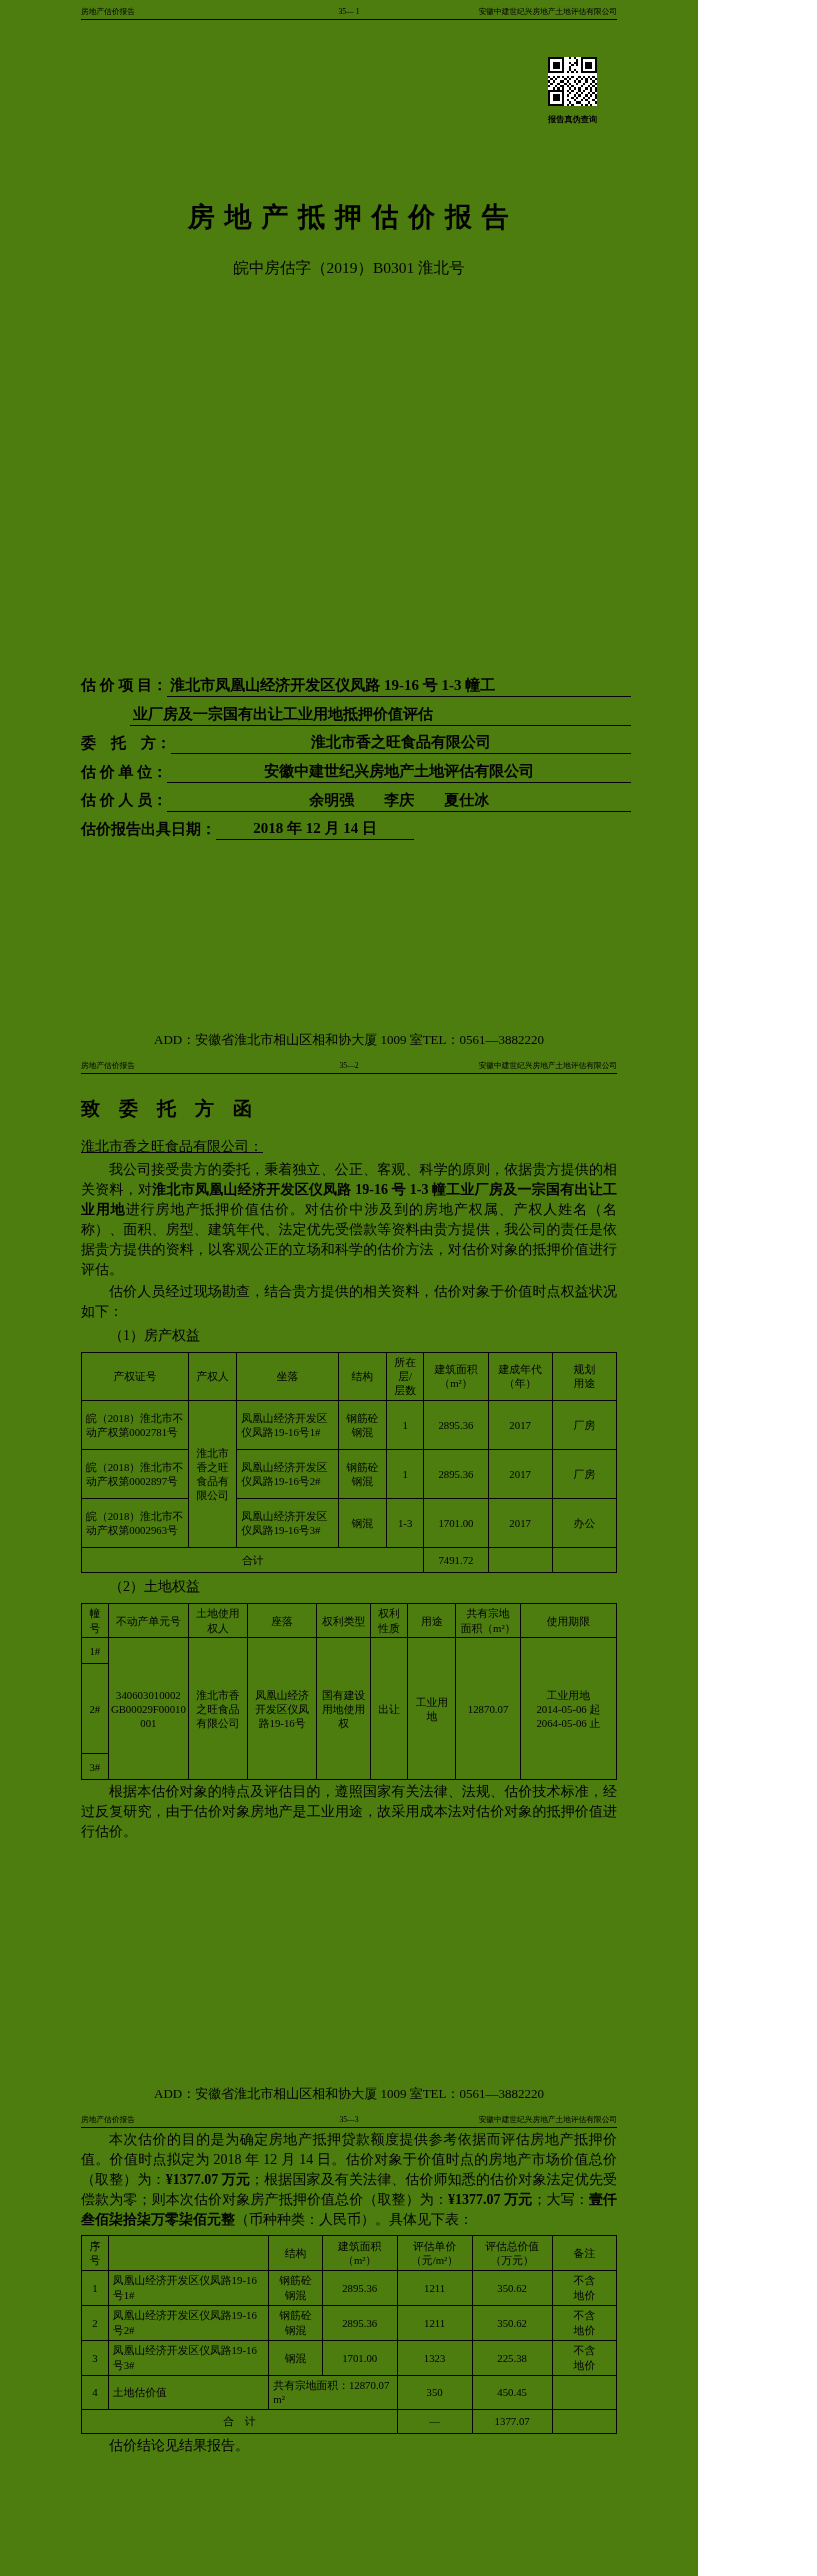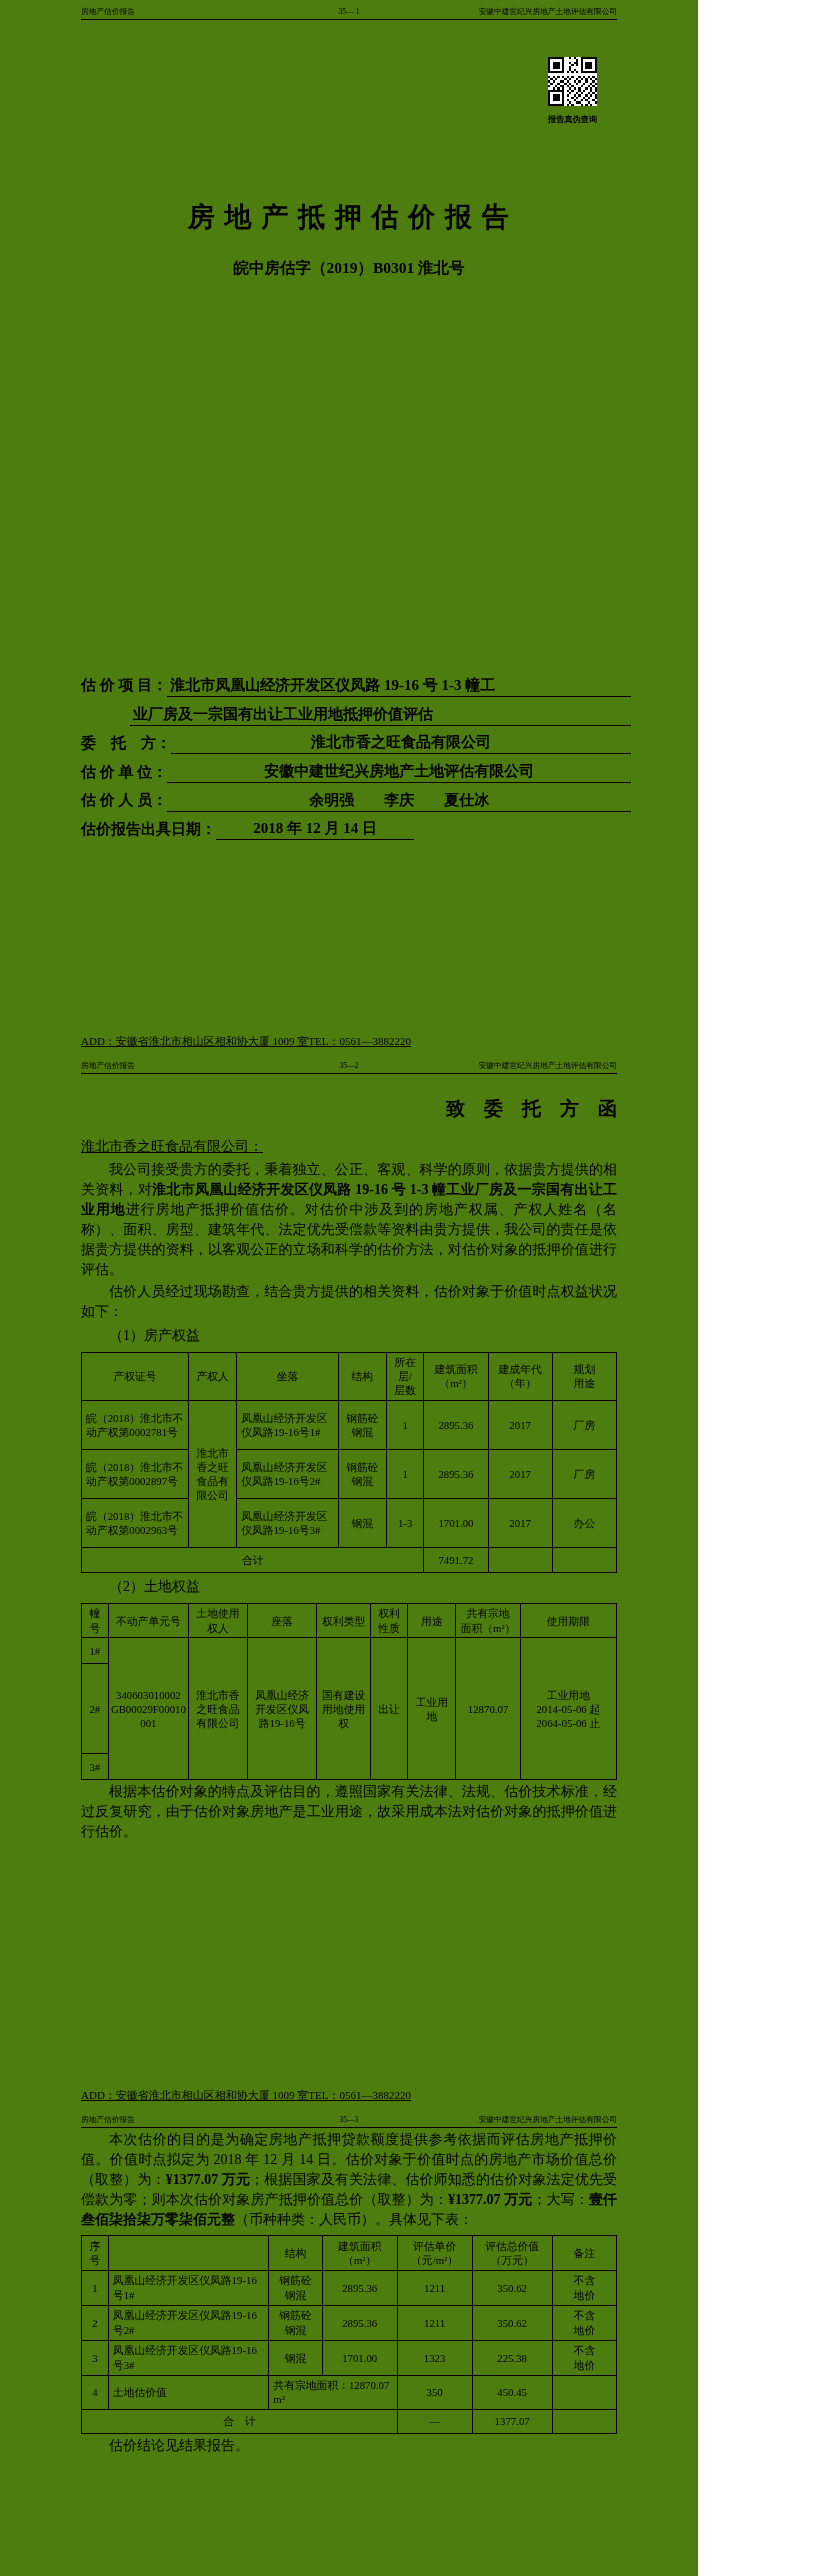--- a/index.html
+++ b/index.html
@@ -12,38 +12,38 @@
   .page { position:relative; width:698px; height:1054px; padding:7.2px 81px 0; overflow:hidden; background:#4d7c0f; }
 
   .page-header {
     display:grid; grid-template-columns:1fr auto 1fr; align-items:end;
     font-size:7.7px; line-height:10.3px; padding-bottom:1.5px; border-bottom:0.5px solid #000;
   }
   .hdr-mid { text-align:center; }
   .hdr-right { text-align:right; }
   .page-footer {
     position:absolute; left:81px; right:81px; bottom:5.2px;
-    display:flex; justify-content:flex-start; font-size:11px;text-decoration:underline;
+    display:flex; justify-content:center; font-size:13px;
   }
 
   
   .qr-block { position:absolute; top:57px; right:101px; width:49px; text-align:center; }
   .qr-caption { margin-top:6.2px; font-size:8.2px; font-weight:bold; white-space:nowrap; }
   .cover-title { margin-top:179px; text-align:center; font-size:27px; font-weight:bold; letter-spacing:1.5px; }
-  .cover-docno { margin-top:23px; text-align:center; font-size:15.5px; font-weight:bold; }
+  .cover-docno { margin-top:23px; text-align:center; font-size:15.5px; font-weight:normal; }
   .cover-fields { margin-top:396px; width:550px; font-size:15px; font-weight:bold; }
   .f-row { display:flex; align-items:center; margin-bottom:6.7px; line-height:21px; }
   .f-label { white-space:nowrap; }
   .f-value { flex:1; border-bottom:1px solid #000; text-align:center; padding:0 3.1px; white-space:nowrap; }
   .f-value.left { text-align:left; }
   .f-indent { width:49px; flex:none; }
   .f-date { flex:none; width:198px; }
 
   
-  .letter-title { margin-top:21.6px; text-align:right; font-size:19px; font-weight:bold; }
+  .letter-title { margin-top:21.6px; text-align:left; font-size:19px; font-weight:bold; }
   .salutation { margin-top:15.5px; font-size:14px; line-height:20.6px;text-decoration:underline; }
   .para { font-size:14px; line-height:20px; text-align:justify; text-indent:2em; margin-top:2.1px; }
   .section-label { font-size:14px; line-height:20.6px; text-indent:2em; margin-top:4.1px; }
   .amt { font-weight:bold; }
 
   .tbl { width:100%; border-collapse:collapse; table-layout:fixed; font-size:10.8px; line-height:1.3; margin-top:5.2px; }
   .tbl th,.tbl td {
     border:0.5px solid #000; padding:2.6px 2.1px; text-align:center; vertical-align:middle;
     white-space:pre-line; word-wrap:break-word; overflow-wrap:break-word; font-weight:normal;
   }

